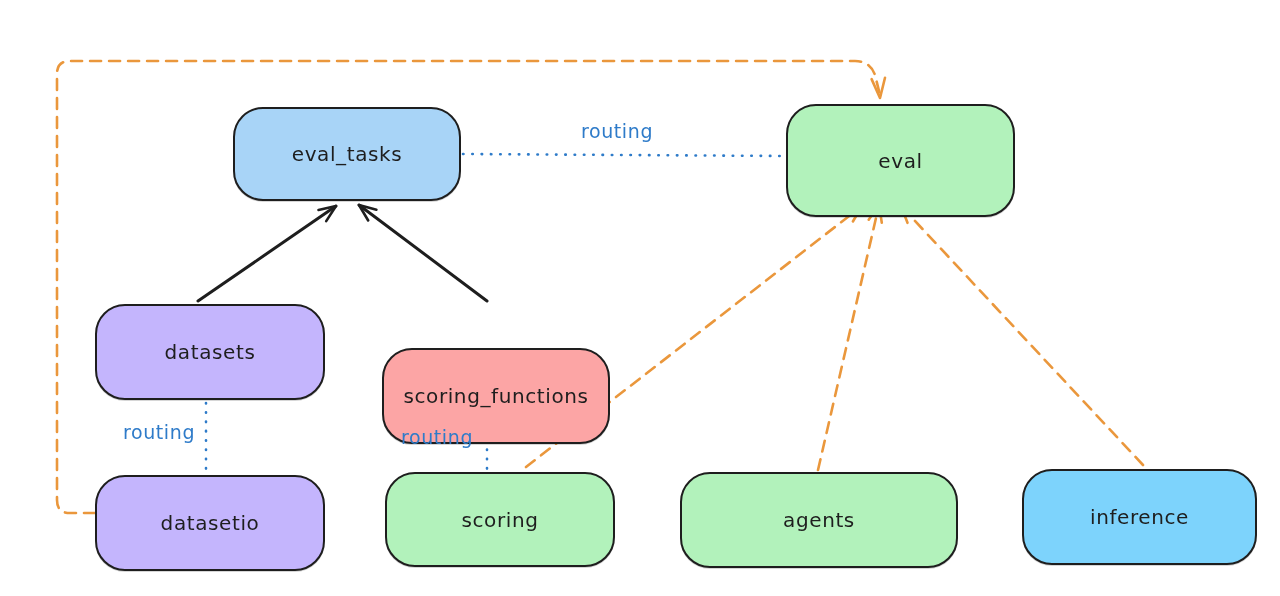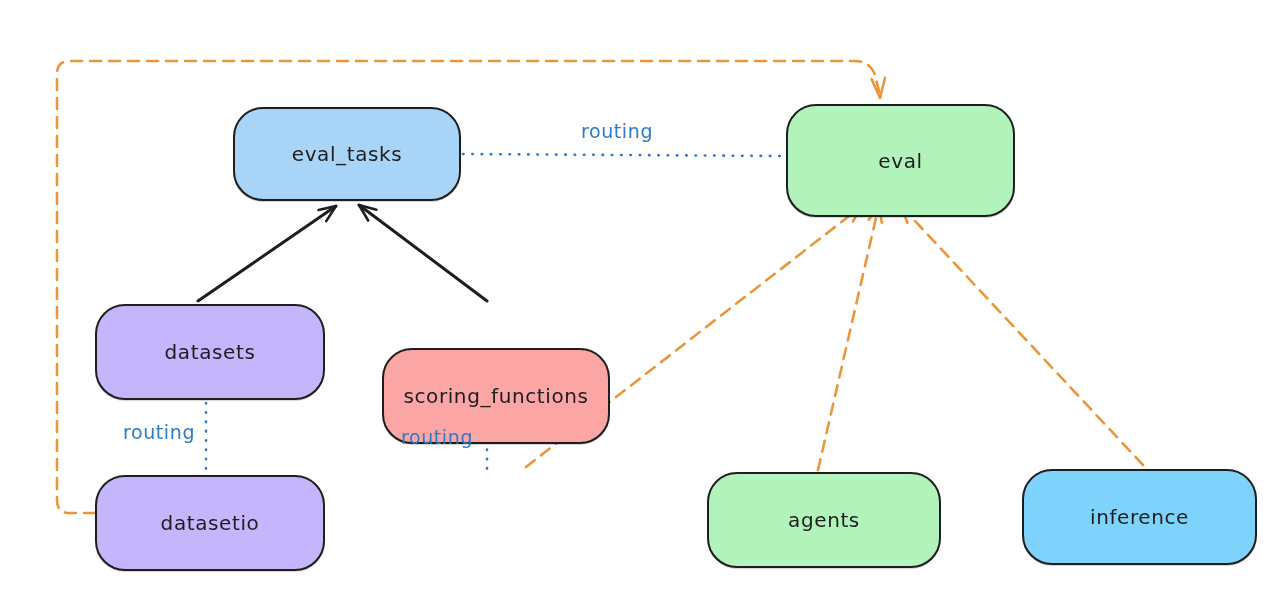--- a/index.html
+++ b/index.html
@@ -113,21 +113,24 @@
   <div class="node" style="left: 95px; top: 304px; width: 230px; height: 96px; background-color: #c4b5fd;">
     <span class="node-label">datasets</span>
   </div>
   <div class="node" style="left: 382px; top: 304px; width: 228px; height: 96px; background-color: #fca5a5; margin-top: 44px;">
     <span class="node-label">scoring_functions</span>
   </div>
 
   <div class="node" style="left: 95px; top: 475px; width: 230px; height: 96px; background-color: #c4b5fd;">
     <span class="node-label">datasetio</span>
   </div>
-  <div class="node" style="left: 707px; top: 472px; width: 234px; height: 96px; background-color: rgb(178, 242, 187);">
+  <div class="node" style="left: 385px; top: 472px; width: 230px; height: 95px; background-color: rgb(178, 242, 187);">
+    <span class="node-label">scoring</span>
+  </div>
+  <div class="node" style="left: 680px; top: 472px; width: 278px; height: 96px; background-color: rgb(178, 242, 187);">
     <span class="node-label">agents</span>
   </div>
   <div class="node" style="left: 1022px; top: 469px; width: 235px; height: 96px; background-color: #7dd3fc;">
     <span class="node-label">inference</span>
   </div>
 
   <div class="routing-label" style="left: 617px; top: 131px; color: rgb(46, 123, 201);">routing</div>
   <div class="routing-label" style="left: 159px; top: 432px; color: rgb(46, 123, 201);">routing</div>
   <div class="routing-label" style="left: 437px; top: 437px; color: rgb(46, 123, 201);">routing</div>
 

